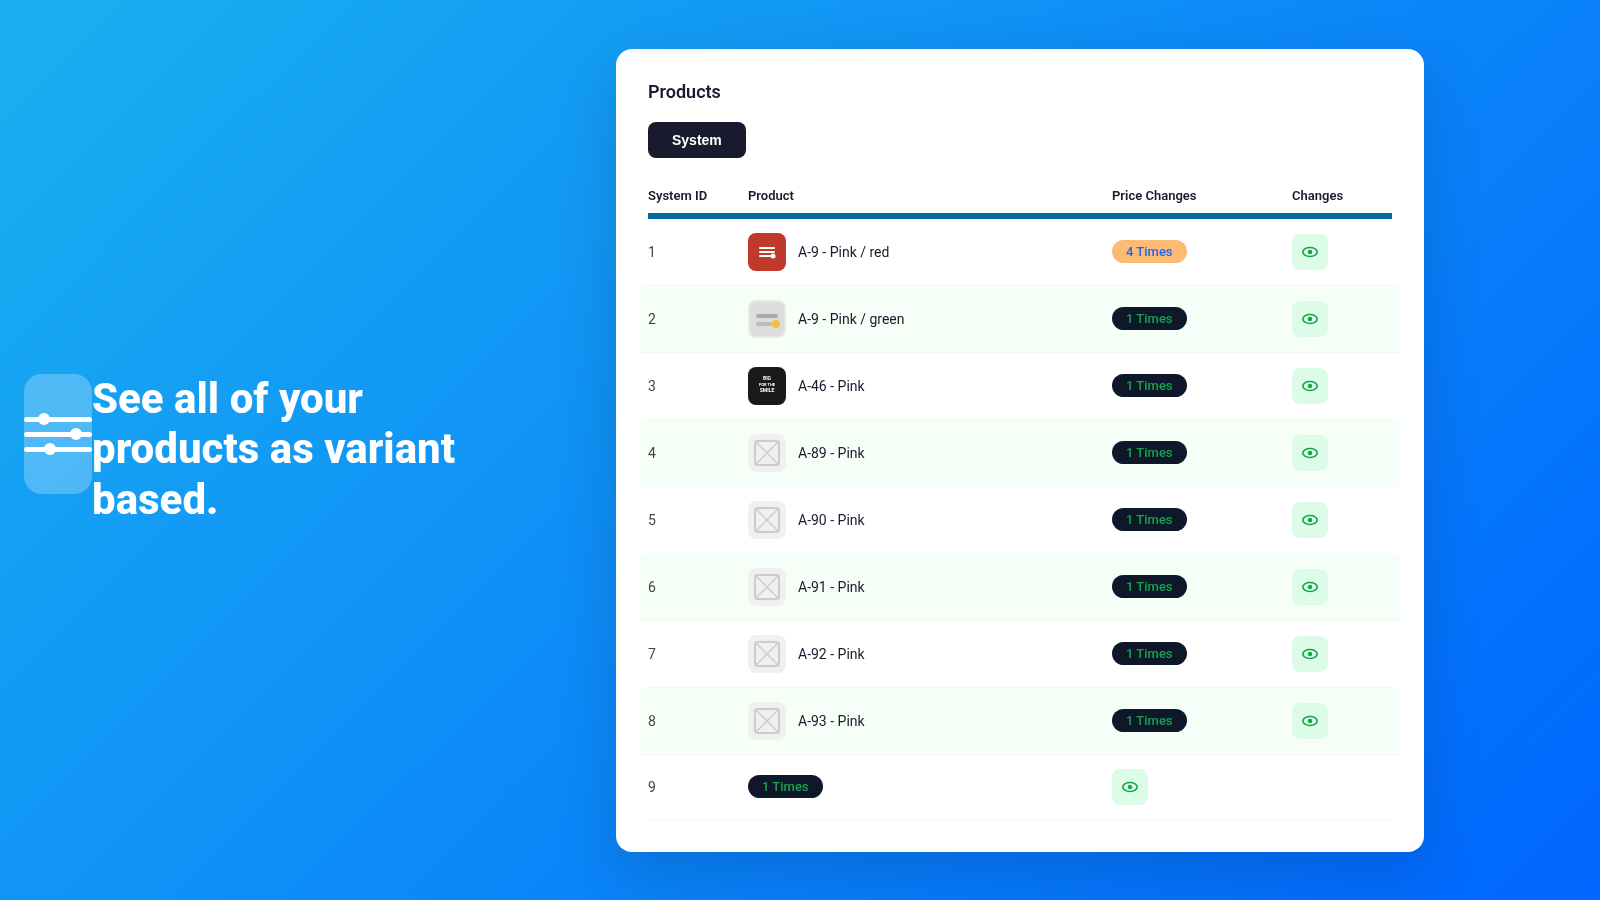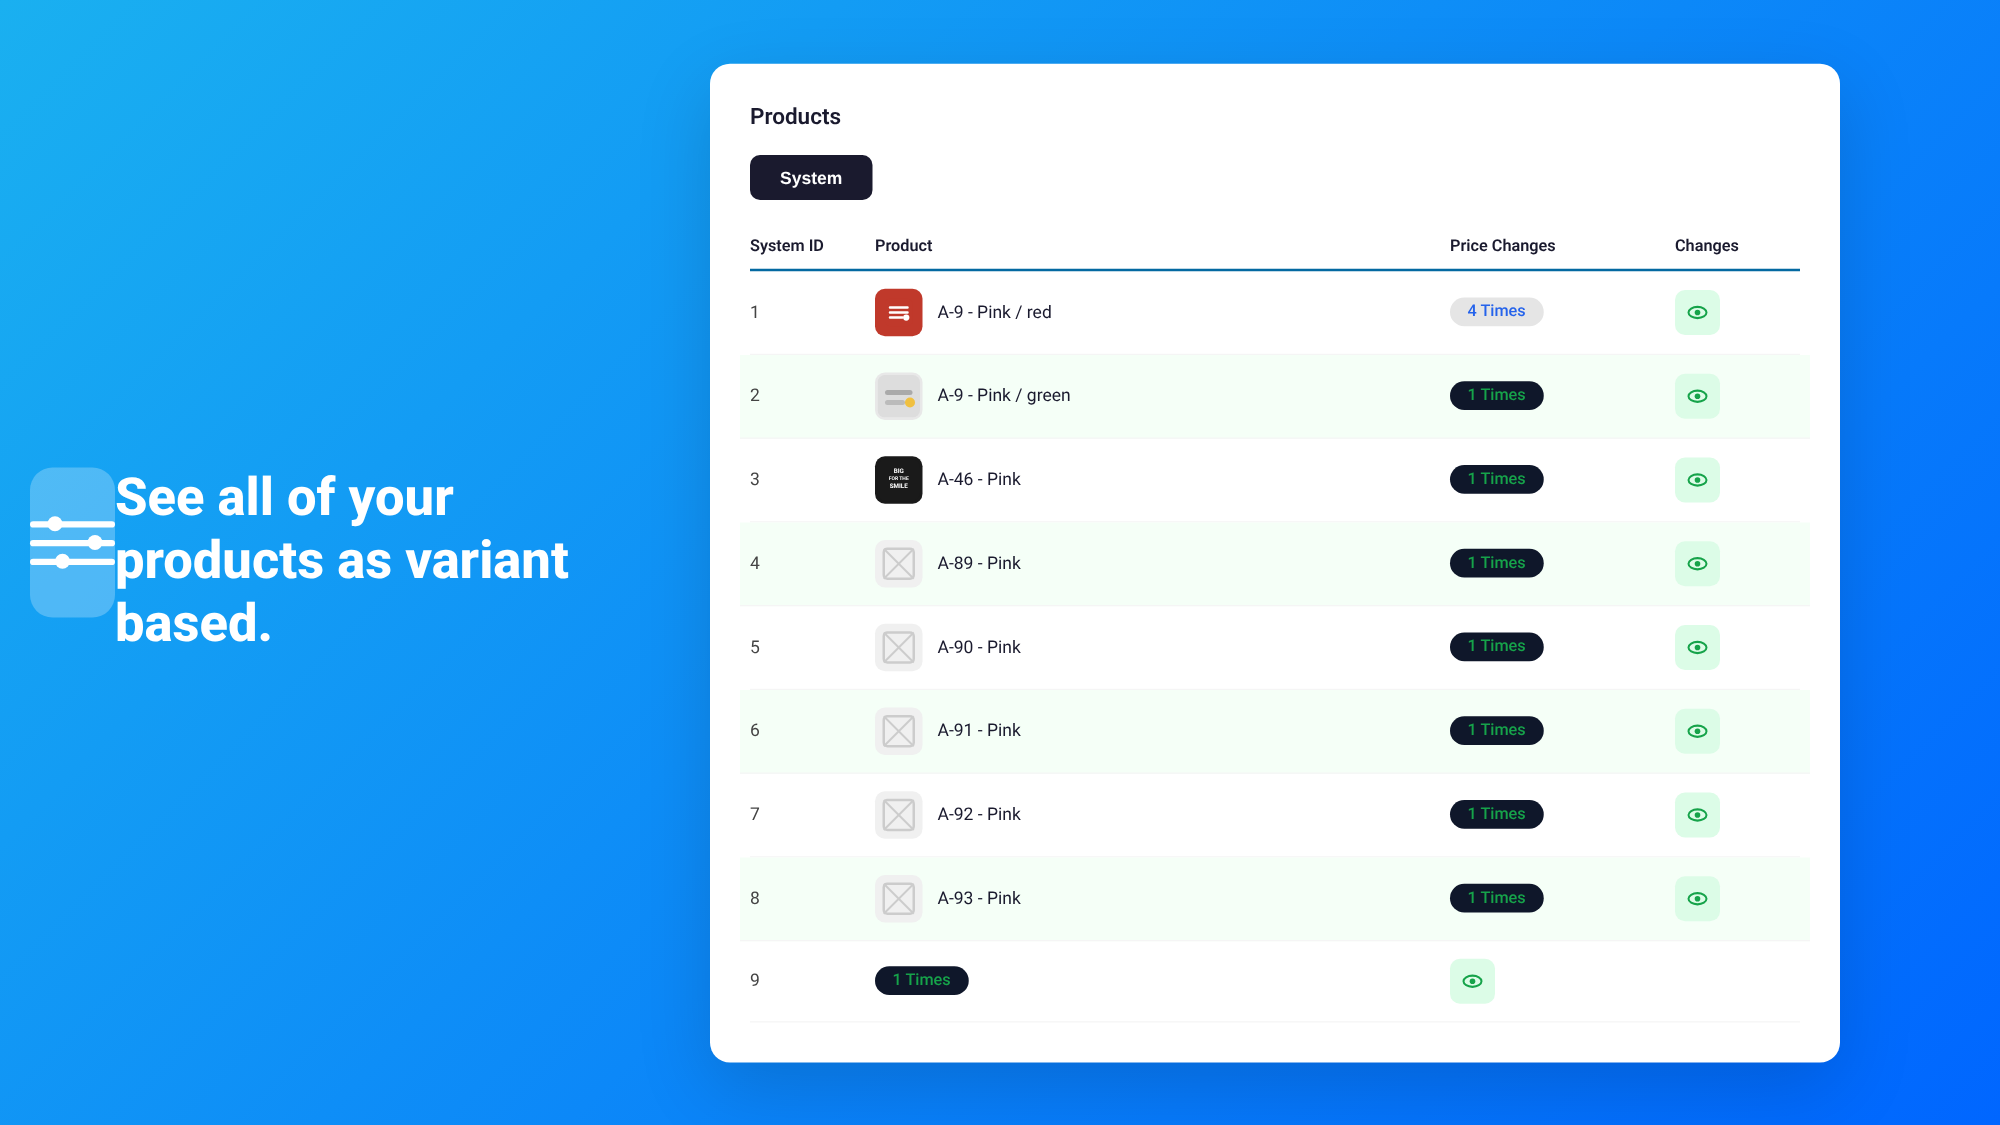--- a/index.html
+++ b/index.html
@@ -82,21 +82,21 @@
       display: flex;
       align-items: center;
       justify-content: center;
       padding: 60px 60px 60px 20px;
       height: 100%;
     }
 
     .card {
       background: white;
       border-radius: 16px;
-      width: 904px;
+      width: 808px;
       max-height: 820px;
       padding: 32px;
       box-shadow: 0 20px 60px rgba(0,0,0,0.15);
       overflow: hidden;
     }
 
     .card-title {
       font-size: 18px;
       font-weight: 600;
       color: #1a1a2e;
@@ -136,21 +136,21 @@
 
     
     .table-container {
       width: 100%;
     }
 
     .table-header {
       display: grid;
       grid-template-columns: 100px 1fr 180px 100px;
       padding: 10px 0;
-      border-bottom: 2px solid #0369a1;
+      border-bottom: 6px solid #0369a1;
     }
 
     .col-header {
       font-size: 13px;
       font-weight: 600;
       color: #1a1a2e;
     }
 
     .table-row {
       display: grid;
@@ -223,21 +223,21 @@
 
     .price-badge {
       display: inline-block;
       padding: 4px 14px;
       border-radius: 20px;
       font-size: 13px;
       font-weight: 500;
     }
 
     .price-badge.blue {
-      background: #e5e5e5;
+      background: #fdba74;
       color: #2563eb;
     }
 
     .price-badge.green {
       background: #0f172a;
       color: #16a34a;
     }
 
     .detail-btn {
       width: 36px;

